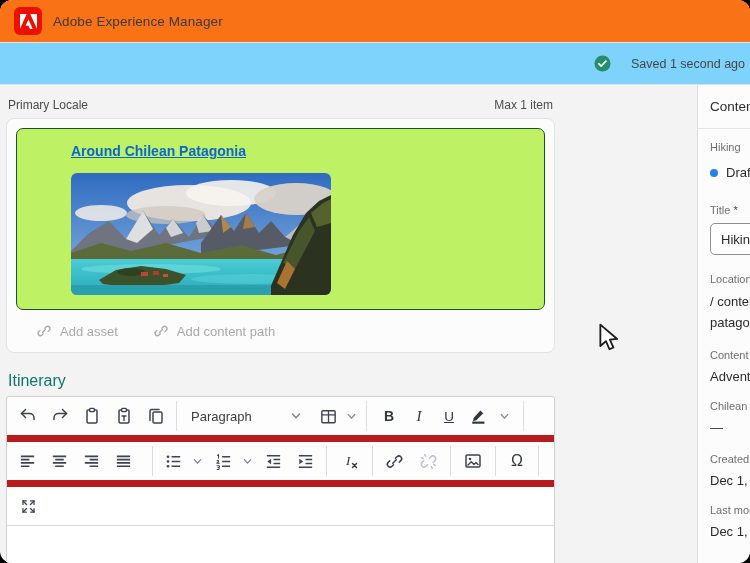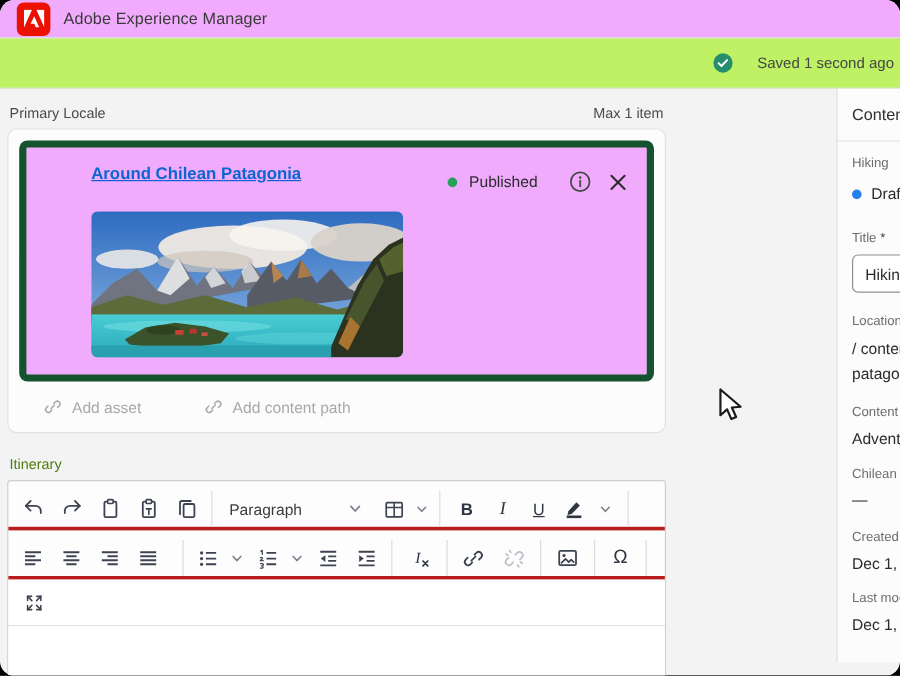--- a/index.html
+++ b/index.html
@@ -1,48 +1,48 @@
 <!DOCTYPE html>
 <html><head>
 <meta charset="utf-8">
 <style>
   html,body{margin:0;padding:0;background:#000;font-family:"Liberation Sans","DejaVu Sans",sans-serif;}
   .window{position:relative;width:750px;height:563px;background:#f3f3f3;border-radius:12px;overflow:hidden;color:#2c2c2c;}
 
   
-  .topbar{height:32px;background:#f0abfc;border-bottom:1px solid #e2e2e2;display:flex;align-items:center;padding-left:14px;box-sizing:border-box;}
+  .topbar{height:43px;background:#f97316;border-bottom:1px solid #e2e2e2;display:flex;align-items:center;padding-left:14px;box-sizing:border-box;}
   .adobe-logo{width:28px;height:28px;background:#eb1000;border-radius:6px;display:flex;align-items:center;justify-content:center;margin-right:11px;}
   .app-title{font-size:13.5px;color:#3a3a3a;letter-spacing:.1px;}
 
   
-  .savebar{height:42px;background:#bef264;border-bottom:1px solid #e0e0e0;display:flex;align-items:center;justify-content:flex-end;padding-right:5px;box-sizing:border-box;gap:20px;}
+  .savebar{height:42px;background:#7dd3fc;border-bottom:1px solid #e0e0e0;display:flex;align-items:center;justify-content:flex-end;padding-right:5px;box-sizing:border-box;gap:20px;}
   .save-text{font-size:12.5px;color:#464646;}
 
   
   .main{display:flex;height:478px;}
   .content{flex:1;min-width:0;padding:13px 0 0 6px;}
   .sec-head{width:549px;display:flex;justify-content:space-between;font-size:12px;color:#4b4b4b;margin-bottom:6px;padding:0 2px;box-sizing:border-box;}
   .outer-box{width:549px;box-sizing:border-box;background:#fcfcfc;border:1px solid #e3e3e3;border-radius:8px;padding:9px 9px 6px 9px;}
-  .asset-card{background:#f0abfc;border:6px solid #14532d;border-radius:7px;padding:13px 14px 14px 54px;}
+  .asset-card{background:#bef264;border:1px solid #14532d;border-radius:7px;padding:13px 32px 14px 54px;}
   .asset-head{display:flex;align-items:flex-start;}
   .asset-id{min-width:0;}
   .asset-title{font-size:14px;font-weight:700;color:#0d66d0;text-decoration:underline;cursor:pointer;}
   .asset-meta{font-size:12.5px;color:#4f4f4f;margin-top:7px;}
   .asset-right{margin-left:auto;display:flex;align-items:center;gap:10px;padding-top:4px;}
   .pub-dot{width:8px;height:8px;border-radius:50%;background:#24a158;}
   .pub-text{font-size:13px;color:#2c2c2c;margin-right:14px;}
   .icon-btn{background:none;border:none;padding:2px;cursor:pointer;display:flex;align-items:center;justify-content:center;}
   .thumb{display:block;width:260px;height:122px;border-radius:6px;margin-top:13px;overflow:hidden;}
-  .asset-actions{display:flex;align-items:flex-start;gap:40px;padding:12px 0 6px 14px;}
+  .asset-actions{display:flex;align-items:flex-start;gap:23px;padding:12px 0 6px 14px;}
   .ghost-btn{display:flex;align-items:center;gap:8px;background:none;border:none;font-size:13px;color:#a9a9a9;cursor:pointer;font-family:inherit;}
 
   
-  .itin-label{font-size:12px;color:#4d7c0f;margin:19px 0 6px 2px;}
+  .itin-label{font-size:16px;color:#0f766e;margin:19px 0 6px 2px;}
   .editor{width:549px;box-sizing:border-box;border:1px solid #cfcfcf;border-radius:3px;background:#fdfdfd;}
-  .tb-row{display:flex;align-items:flex-end;height:38px;border-bottom:3px solid #b91c1c;}
+  .tb-row{display:flex;align-items:center;height:38px;border-bottom:7px solid #b91c1c;}
   .tb-group{display:flex;align-items:center;padding:0 5px;border-right:1px solid #dcdcdc;gap:1px;}
   .tb-fill{flex:1;}
   .tb-btn{width:31px;height:30px;display:flex;align-items:center;justify-content:center;background:none;border:none;cursor:pointer;color:#3d4350;padding:0;}
   .tb-btn.narrow{width:24px;}
   .chev{width:14px;height:30px;display:flex;align-items:center;justify-content:center;border:none;background:none;cursor:pointer;color:#79818d;padding:0;margin-right:3px;}
   .para-btn{display:flex;align-items:center;justify-content:space-between;width:126px;background:none;border:none;cursor:pointer;padding:0 2px 0 9px;font-family:inherit;}
   .para-label{font-size:13px;color:#3c3c3c;}
   .glyph-b{font-size:14px;font-weight:700;color:#2f3542;}
   .glyph-i{font-size:15px;font-style:italic;font-family:"Liberation Serif",serif;color:#2f3542;}
   .glyph-u{font-size:13.5px;text-decoration:underline;color:#2f3542;}
@@ -97,36 +97,20 @@
       <div class="sec-head">
         <span>Primary Locale</span>
         <span>Max 1 item</span>
       </div>
 
       <div class="outer-box">
         <div class="asset-card">
           <div class="asset-head">
             <div class="asset-id">
               <a class="asset-title">Around Chilean Patagonia</a>
-            </div>
-            <div class="asset-right">
-              <span class="pub-dot"></span>
-              <span class="pub-text">Published</span>
-              <button class="icon-btn">
-                <svg width="19" height="19" viewBox="0 0 20 20">
-                    <circle cx="10" cy="10" r="8.2" fill="none" stroke="#464646" stroke-width="1.5"></circle>
-                    <circle cx="10" cy="6.3" r="1.1" fill="#464646"></circle>
-                    <path d="M10 9v5" stroke="#464646" stroke-width="1.6" stroke-linecap="round"></path>
-                  </svg>
-              </button>
-              <button class="icon-btn">
-                <svg width="16" height="16" viewBox="0 0 16 16">
-                    <path d="M2.5 2.5l11 11M13.5 2.5l-11 11" stroke="#2c2c2c" stroke-width="1.7" stroke-linecap="round"></path>
-                  </svg>
-              </button>
             </div>
           </div>
 
           <div class="thumb">
             <svg width="260" height="122" viewBox="0 0 260 122">
               <defs>
                 <linearGradient id="sky" x1="0" y1="0" x2="0" y2="1">
                   <stop offset="0" stop-color="#2e6bc0"></stop>
                     <stop offset="1" stop-color="#8fb9e4"></stop>
                 </linearGradient>

